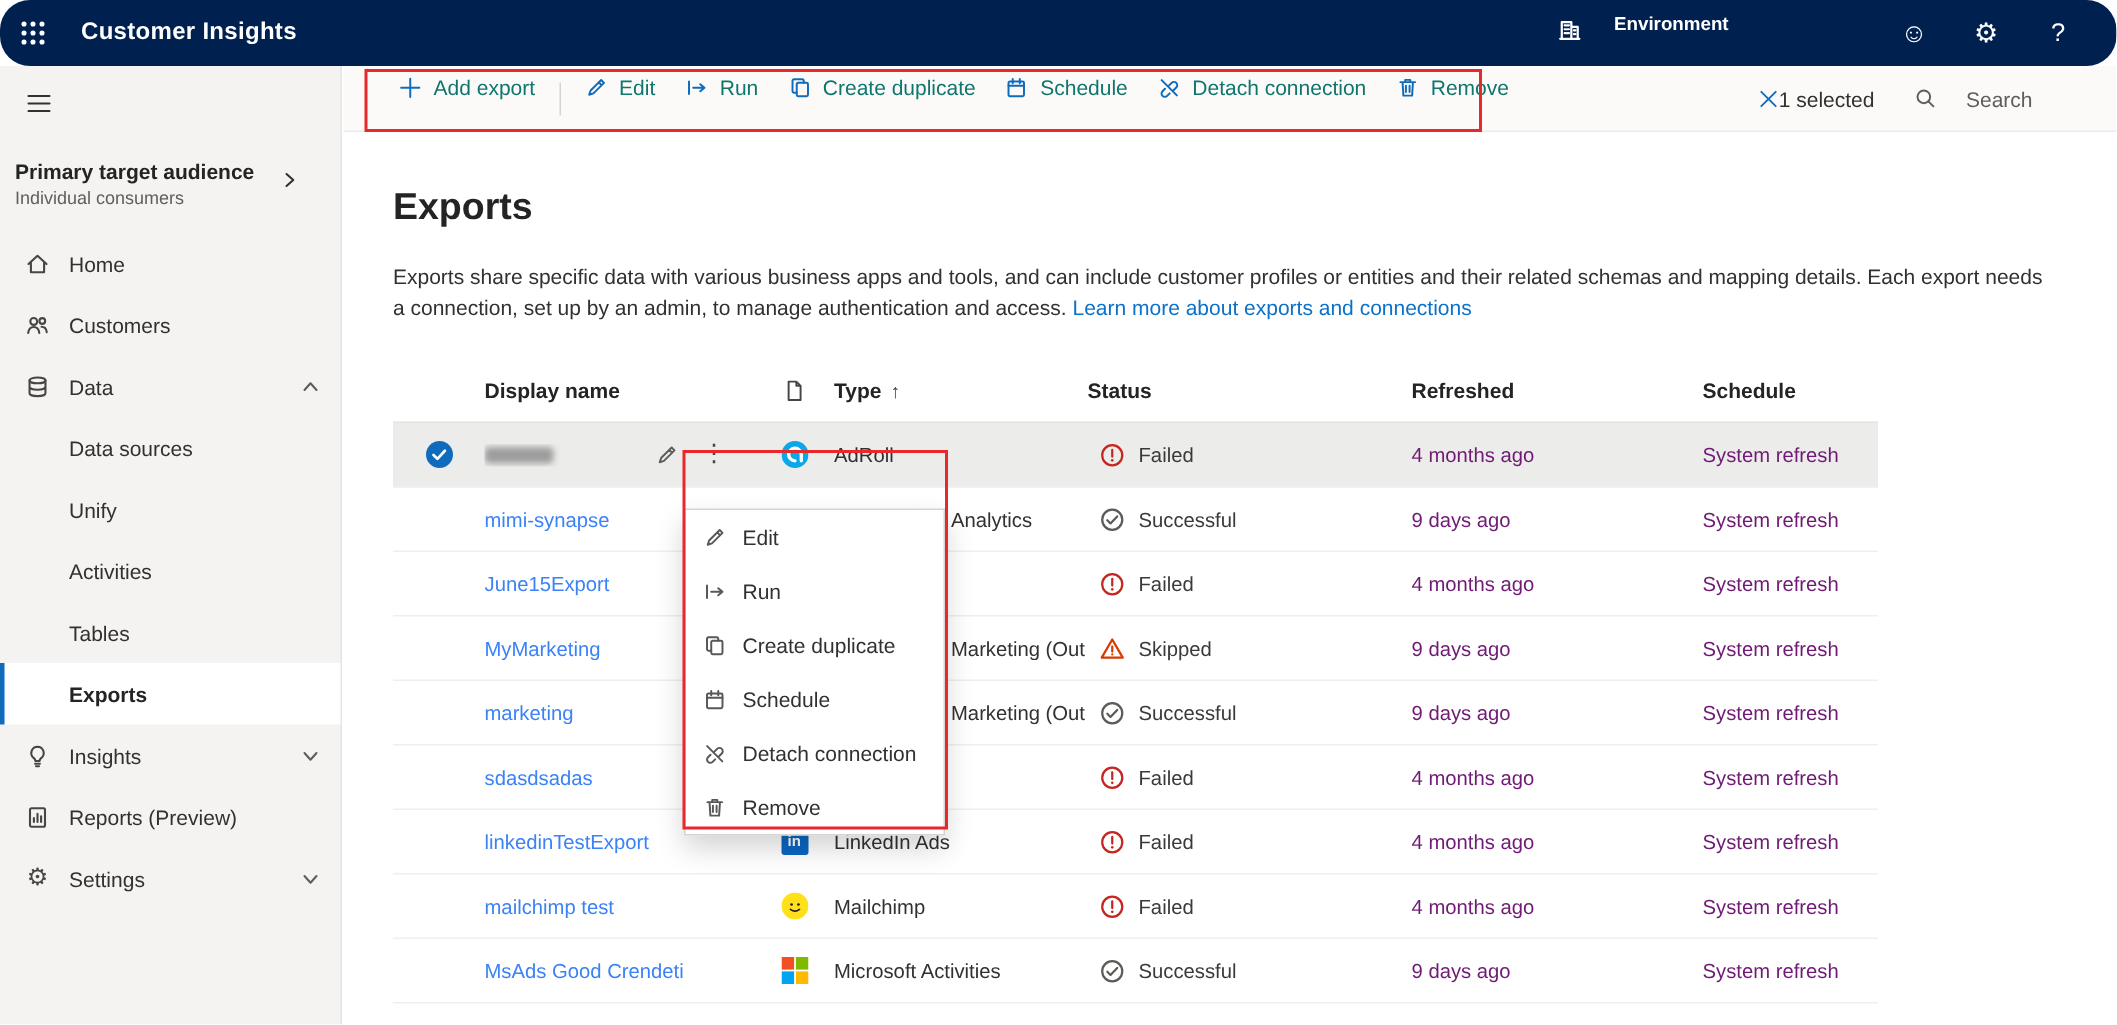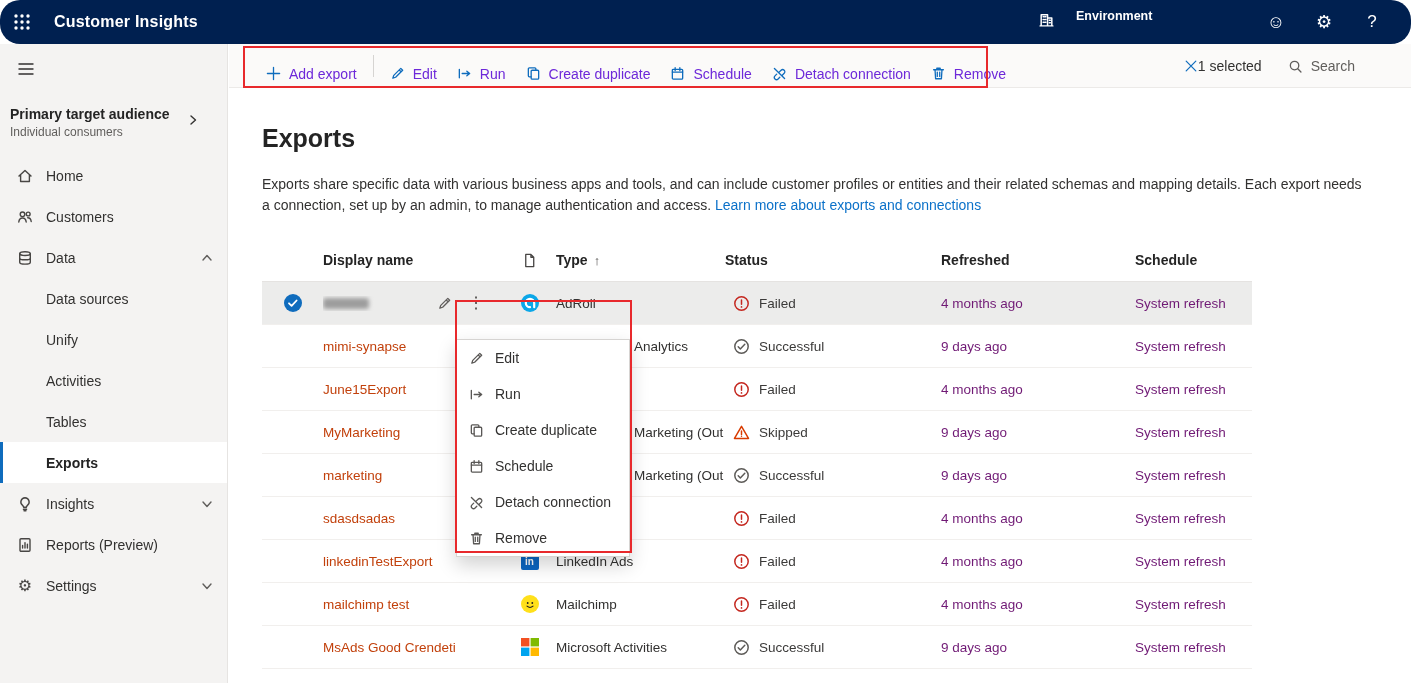--- a/index.html
+++ b/index.html
@@ -38,43 +38,43 @@
   .nav-item .chev { position:absolute; right:14px; color:#605e5c; }
   .nav-item.selected { background:#fff; border-left:3px solid #0f6cbd; padding-left:43px;
                        font-weight:700; color:#242424; }
   .gear-glyph { font-size:16px; line-height:16px; margin-right:13px; color:#484644; width:16px; text-align:center; }
 
   
   .main { position:absolute; top:44px; left:229px; right:0; bottom:0; background:#fff; }
 
   .cmdbar { height:44px; display:flex; align-items:center; background:#fbfaf9;
             border-bottom:1px solid #eceae8; padding:0 18px 0 27px; }
-  .cmd { display:flex; align-items:flex-start; gap:8px; height:34px; padding:18px 10px;
-         font-size:14px; color:#6d28d9; cursor:pointer; white-space:nowrap; }
+  .cmd { display:flex; align-items:flex-end; gap:8px; height:34px; padding:18px 10px;
+         font-size:14px; color:#0f766e; cursor:pointer; white-space:nowrap; }
   .cmd .ci { color:#0f6cbd; }
   .cmd-divider { width:1px; height:22px; background:#d6d4d2; margin:0 6px; }
   .cmd-right { margin-left:auto; display:flex; align-items:center; gap:26px; padding-right:38px; }
   .sel-clear { display:flex; align-items:center; gap:0; font-size:14px; color:#323130; cursor:pointer; }
   .sel-clear .ci { color:#0f6cbd; }
-  .searchbox { display:flex; align-items:flex-end; gap:8px; font-size:14px; color:#605e5c; cursor:text; }
+  .searchbox { display:flex; align-items:center; gap:20px; font-size:14px; color:#605e5c; cursor:text; }
 
   .content { padding-left:33px; }
   .page-title { margin-top:36px; font-size:25px; font-weight:700; color:#242424; }
   .desc { margin-top:21px; font-size:14px; line-height:21px; color:#323130; max-width:1104px; }
   .desc a { color:#0b71c9; text-decoration:none; cursor:pointer; }
 
   
   .table { margin-top:23px; width:990px; font-size:13.5px; }
   .thead, .trow { display:grid; grid-template-columns:61px 133px 55px 37px 177px 216px 194px 117px;
                   align-items:center; height:43px; }
   .thead { font-size:14px; font-weight:700; color:#242424; border-bottom:1px solid #e5e3e1; }
   .trow { border-bottom:1px solid #f1efed; cursor:pointer; }
   .trow.selected { background:#ececeb; }
   .c-check { display:flex; justify-content:center; }
-  .c-name { white-space:nowrap; overflow:hidden; text-overflow:ellipsis; display:flex; align-items:center; color:#c2410c; }
+  .c-name { white-space:nowrap; overflow:hidden; text-overflow:ellipsis; display:flex; align-items:center; color:#3b82f6; }
   .name-blur { width:46px; height:11px; border-radius:3px; background:#9d9d9d; filter:blur(2px); }
   .rename-pencil { margin-left:auto; margin-right:4px; color:#605e5c; }
   .c-actions { display:flex; align-items:center; padding-left:8px; }
   .dots { font-size:16px; color:#484644; line-height:16px; cursor:pointer; padding:2px 4px; }
   .c-icon { display:flex; justify-content:center; }
   .c-type { padding-left:8px; white-space:nowrap; overflow:hidden; color:#323130; }
   .c-type.shifted { padding-left:86px; }
   .c-status { display:flex; align-items:center; gap:9px; padding-left:8px; color:#3b3a39; }
   .c-dim { color:#701a75; }
   .th-type { padding-left:8px; display:flex; align-items:center; gap:6px; }

